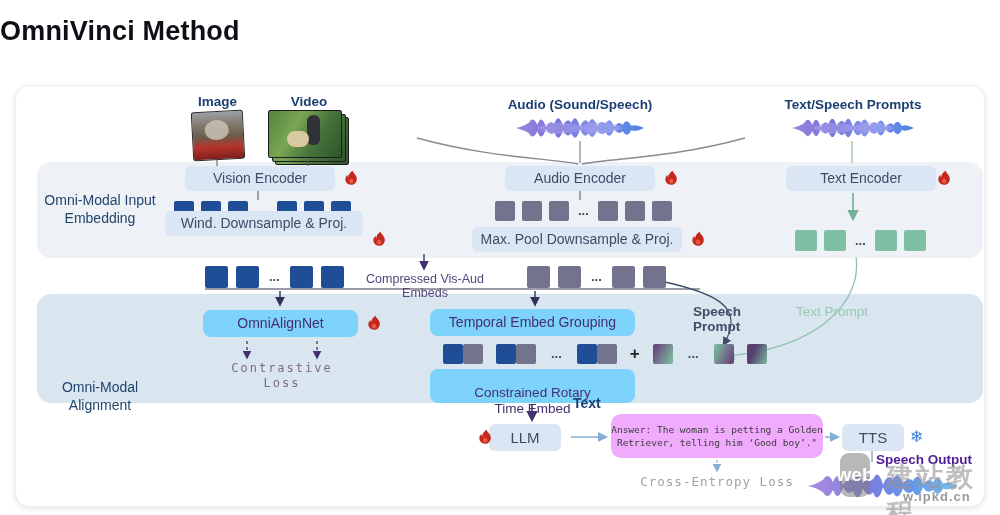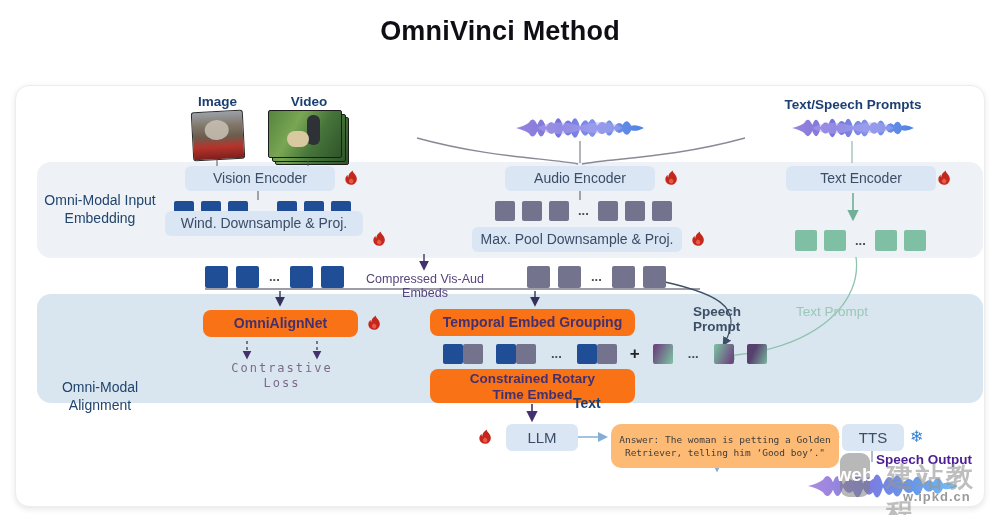--- a/index.html
+++ b/index.html
@@ -1,30 +1,30 @@
 <!DOCTYPE html>
 <html><head>
 <meta charset="utf-8">
 <style>
   html,body{margin:0;padding:0;background:#fff;}
   #canvas{position:relative;width:1000px;height:515px;background:#fff;overflow:hidden;
           font-family:"Liberation Sans",sans-serif;}
   .abs{position:absolute;}
-  .title{left:0;top:16px;width:1000px;text-align:center;font-size:27px;font-weight:bold;color:#0e0e14;letter-spacing:.2px;}
+  .title{left:0;top:16px;width:1000px;text-align:left;font-size:27px;font-weight:bold;color:#0e0e14;letter-spacing:.2px;}
   .card{left:15px;top:85px;width:968px;height:420px;background:#fff;border:1px solid #ededed;border-radius:14px;
         box-shadow:0 2px 6px rgba(0,0,0,.10);}
   .band{border-radius:14px;}
   .band.input{left:37px;top:162px;width:946px;height:96px;background:#eef1f5;}
   .band.align{left:37px;top:294px;width:946px;height:109px;background:#d9e6ef;}
   .mod-label{font-size:13.5px;font-weight:bold;color:#1c3f73;text-align:center;}
   .sec-label{font-size:14px;color:#21456e;text-align:center;line-height:18px;}
   .box{background:#dbe6f4;border-radius:6px;text-align:center;color:#3b4c66;font-size:14px;}
   .box.enc{width:150px;height:25px;line-height:25px;}
   .box.proj{height:25px;line-height:25px;}
-  .pbox{background:#f97316;border-radius:8px;text-align:center;color:#45306e;font-size:14px;font-weight:bold;}
+  .pbox{background:#7dd3fc;border-radius:8px;text-align:center;color:#45306e;font-size:14px;}
   .mono{font-family:"DejaVu Sans Mono","Liberation Mono",monospace;}
   .tokrow{display:flex;align-items:center;}
   .tok{width:20px;height:20px;border-radius:2px;flex:0 0 auto;}
   .tok.b{background:#1f4e96;}
   .tok.g{background:#73738e;}
   .tok.gr{width:22px;height:21px;background:#7fc0a4;}
   .tok.big{width:23px;height:22px;}
   .tok.m1{background:linear-gradient(115deg,#6e4a80 15%,#7ab79e 90%);}
   .tok.m2{background:linear-gradient(115deg,#7ab79e 10%,#6e4a80 85%);}
   .tok.m3{background:linear-gradient(115deg,#56406e 35%,#7ab79e 100%);}
@@ -47,20 +47,21 @@
 <div id="canvas">
 
   <div class="abs title">OmniVinci Method</div>
   <div class="abs card"></div>
 
   <div class="abs band input"></div>
   <div class="abs band align"></div>
 
   <div class="abs mod-label" style="left:180px;top:94px;width:75px;">Image</div>
   <div class="abs mod-label" style="left:270px;top:94px;width:78px;">Video</div>
+  <div class="abs mod-label" style="left:480px;top:97px;width:200px;">Audio (Sound/Speech)</div>
   <div class="abs mod-label" style="left:762px;top:97px;width:182px;">Text/Speech Prompts</div>
 
   <div class="abs photo" style="left:192px;top:111px;width:50px;height:47px;transform:rotate(-3deg);
               background:linear-gradient(180deg,#9aa0a8 0%,#82786a 28%,#6b5d4e 52%,#b5342c 74%,#7e1f1c 100%);">
     <div class="abs" style="left:12px;top:8px;width:24px;height:20px;border-radius:50%;background:#c9c2b4;opacity:.85;"></div>
   </div>
 
   <div class="abs" style="left:268px;top:110px;width:84px;height:56px;">
     <div class="frame" style="left:7px;top:7px;"></div>
     <div class="frame" style="left:3.5px;top:3.5px;"></div>
@@ -212,37 +213,38 @@
         <span class="tok b"></span>
         <span class="tok g"></span>
       </span>
     <span style="font-size:17px;font-weight:bold;color:#222;line-height:20px;">+</span>
     <span class="tok m1"></span>
     <span class="dots">...</span>
     <span class="tok m2"></span>
       <span class="tok m3"></span>
   </div>
 
-  <div class="abs pbox" style="left:430px;top:369px;width:205px;height:34px;font-size:13.5px;line-height:16px;padding-top:2px;box-sizing:border-box;">
+  <div class="abs pbox" style="left:430px;top:369px;width:205px;height:34px;font-size:13.5px;line-height:16px;padding-top:16px;box-sizing:border-box;">
     <div>Constrained Rotary</div>
     <div>Time Embed</div>
   </div>
 
   <div class="abs" style="left:693px;top:304px;width:90px;font-size:13.5px;font-weight:bold;color:#3c4f66;">Speech Prompt</div>
   <div class="abs" style="left:796px;top:304px;width:80px;font-size:13.5px;color:#9ac7b7;">Text Prompt</div>
 
-  <div class="abs box" style="left:506px;top:424px;width:72px;height:27px;line-height:27px;font-size:15px;">LLM</div>
+  <div class="abs box" style="left:489px;top:424px;width:72px;height:27px;line-height:27px;font-size:15px;">LLM</div>
   <div class="abs" style="left:573px;top:395px;font-size:14px;font-weight:bold;color:#1c3f73;">Text</div>
 
-  <div class="abs mono" style="left:611px;top:414px;width:228px;height:44px;background:#fdba74;border-radius:10px;
-       font-size:9.5px;color:#3c3c3c;text-align:center;line-height:13px;padding-top:9px;box-sizing:border-box;margin-top:10px;">
+  <div class="abs mono" style="left:611px;top:414px;width:212px;height:44px;background:#f0abfc;border-radius:10px;
+       font-size:9.5px;color:#3c3c3c;text-align:center;line-height:13px;padding-top:9px;box-sizing:border-box;">
     <div>Answer: The woman is petting a Golden</div>
     <div>Retriever, telling him ‘Good boy’."</div>
   </div>
 
+  <div class="abs mono" style="left:617px;top:474px;width:200px;text-align:center;font-size:12.5px;letter-spacing:1px;color:#a2a2a6;">Cross-Entropy Loss</div>
 
   <div class="abs box" style="left:842px;top:424px;width:62px;height:27px;line-height:27px;font-size:15px;">TTS</div>
   <div class="abs" style="left:910px;top:427px;font-size:16px;color:#2f7fd6;">❄</div>
   <div class="abs" style="left:876px;top:452px;width:110px;font-size:13.5px;font-weight:bold;color:#4c1d95;">Speech Output</div>
 
   <svg class="abs wave" style="left:808px;top:466px;" width="150" height="40" viewBox="0 0 120 30">
     <defs>
       <linearGradient id="wg2" x1="0" y1="0" x2="1" y2="0">
         <stop offset="0" stop-color="#9a6fd8"></stop>
           <stop offset=".4" stop-color="#5b5bd6"></stop>

